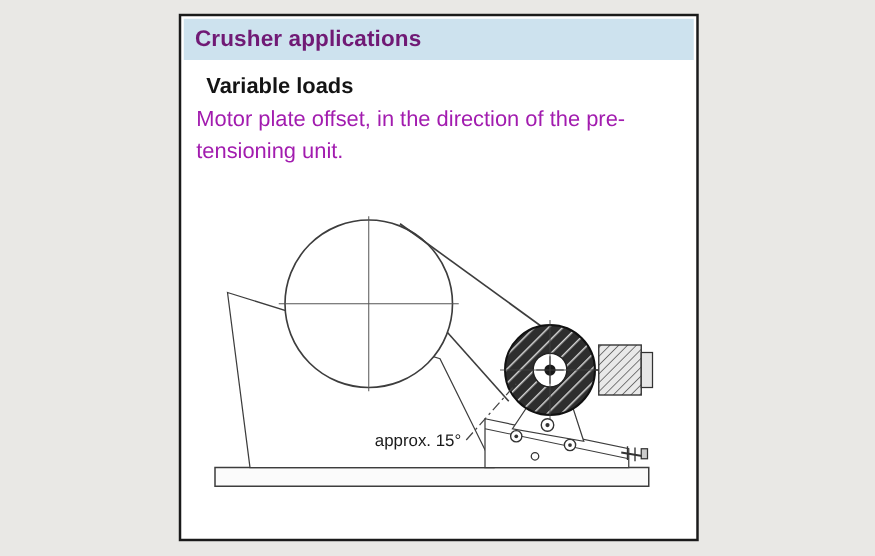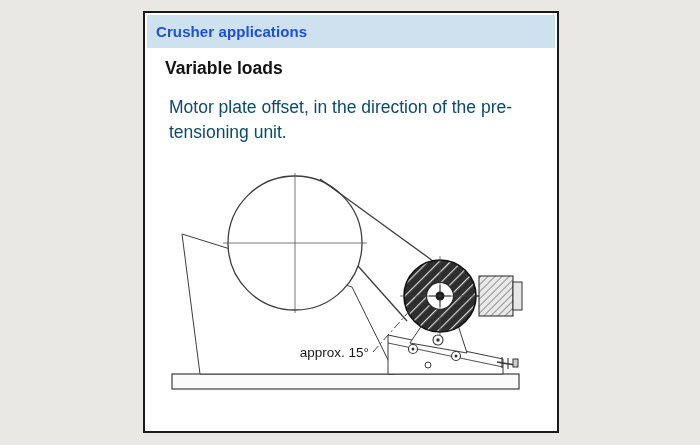--- a/index.html
+++ b/index.html
@@ -28,40 +28,40 @@
   }
   .card-header {
     margin: 2px 2px 0 2px;
     height: 33px;
     background: #cde2ee;
     display: flex;
     align-items: center;
   }
   .card-header-title {
     padding-left: 9px;
-    font-size: 15px;
+    font-size: 18px;
     font-weight: bold;
-    color: #1d4ed8;
+    color: #701a75;
     letter-spacing: 0.1px;
   }
   .card-body {
     padding: 10px 10px 0 8px;
   }
   .subtitle {
     margin: 0 0 3px 12px;
     font-size: 17.5px;
     font-weight: bold;
     color: #141414;
   }
   .description {
-    margin: 16px;
+    margin: 4px;
     width: 360px;
     font-size: 17.5px;
     line-height: 25px;
-    color: #0c4a6e;
+    color: #a21caf;
   }
   .figure {
     position: absolute;
     left: 0;
     top: 146px;
     width: 412px;
     height: 262px;
   }
   .figure text {
     font-family: "Liberation Sans", sans-serif;

